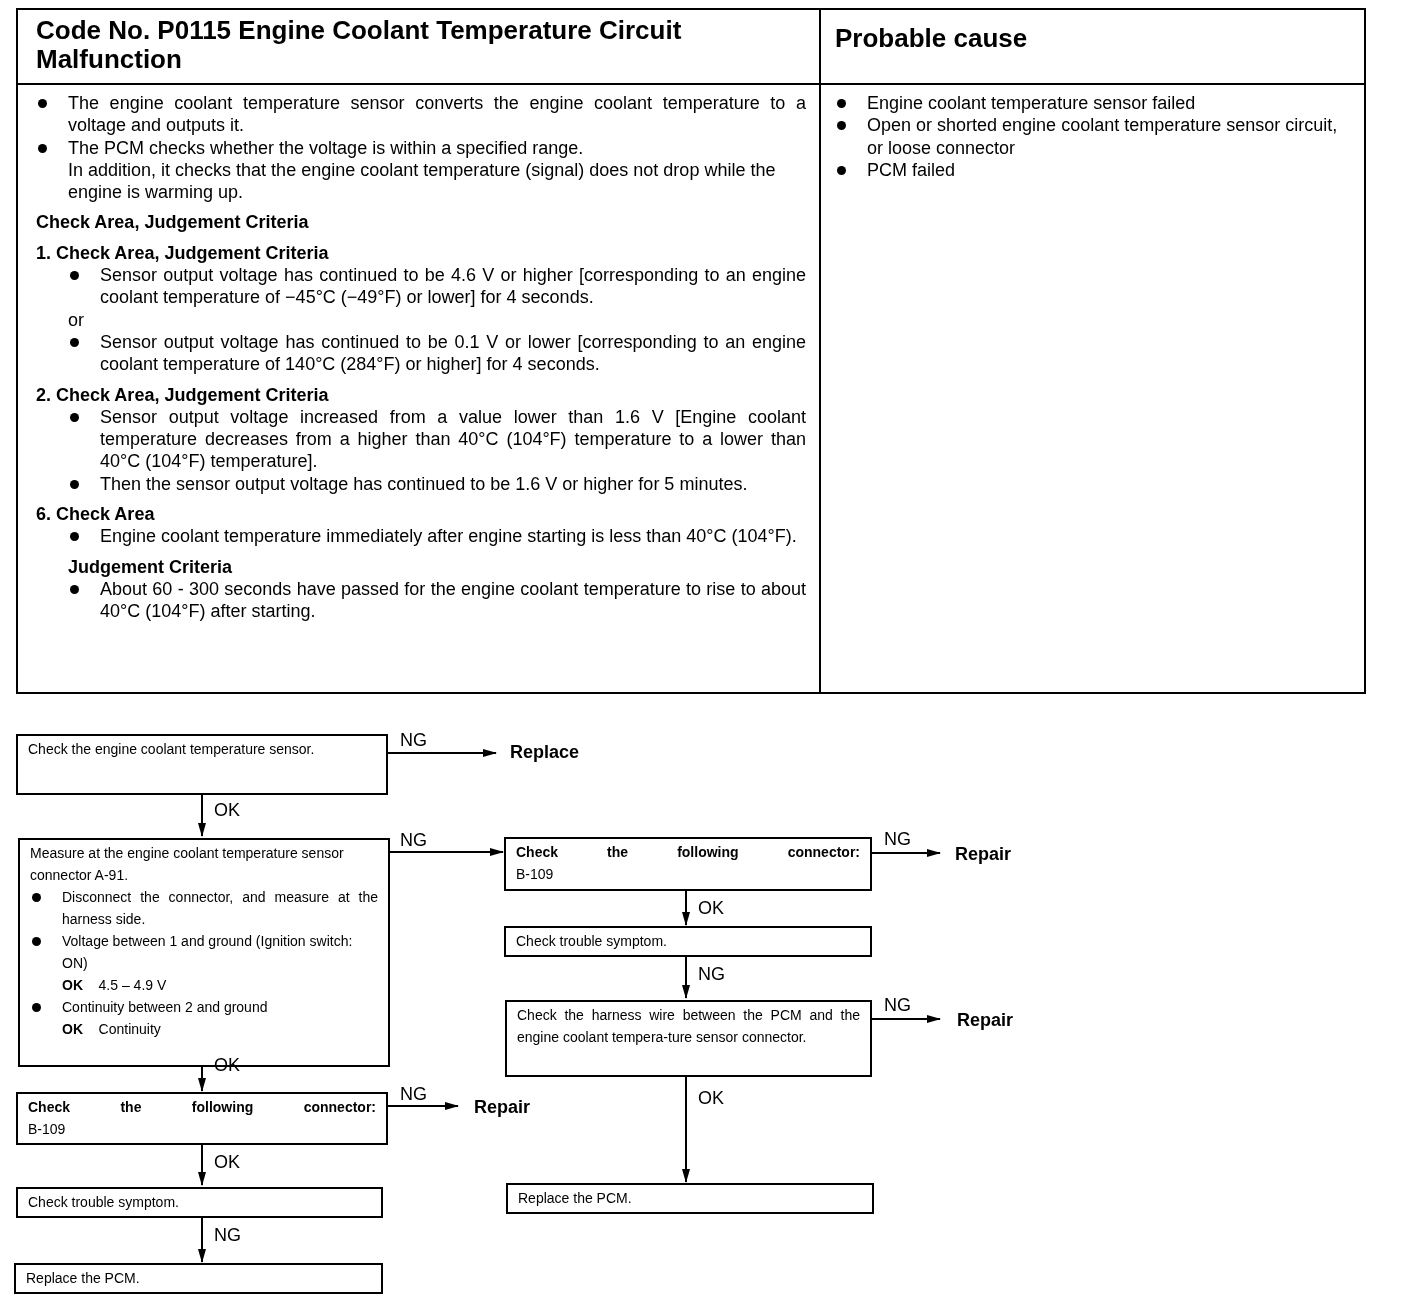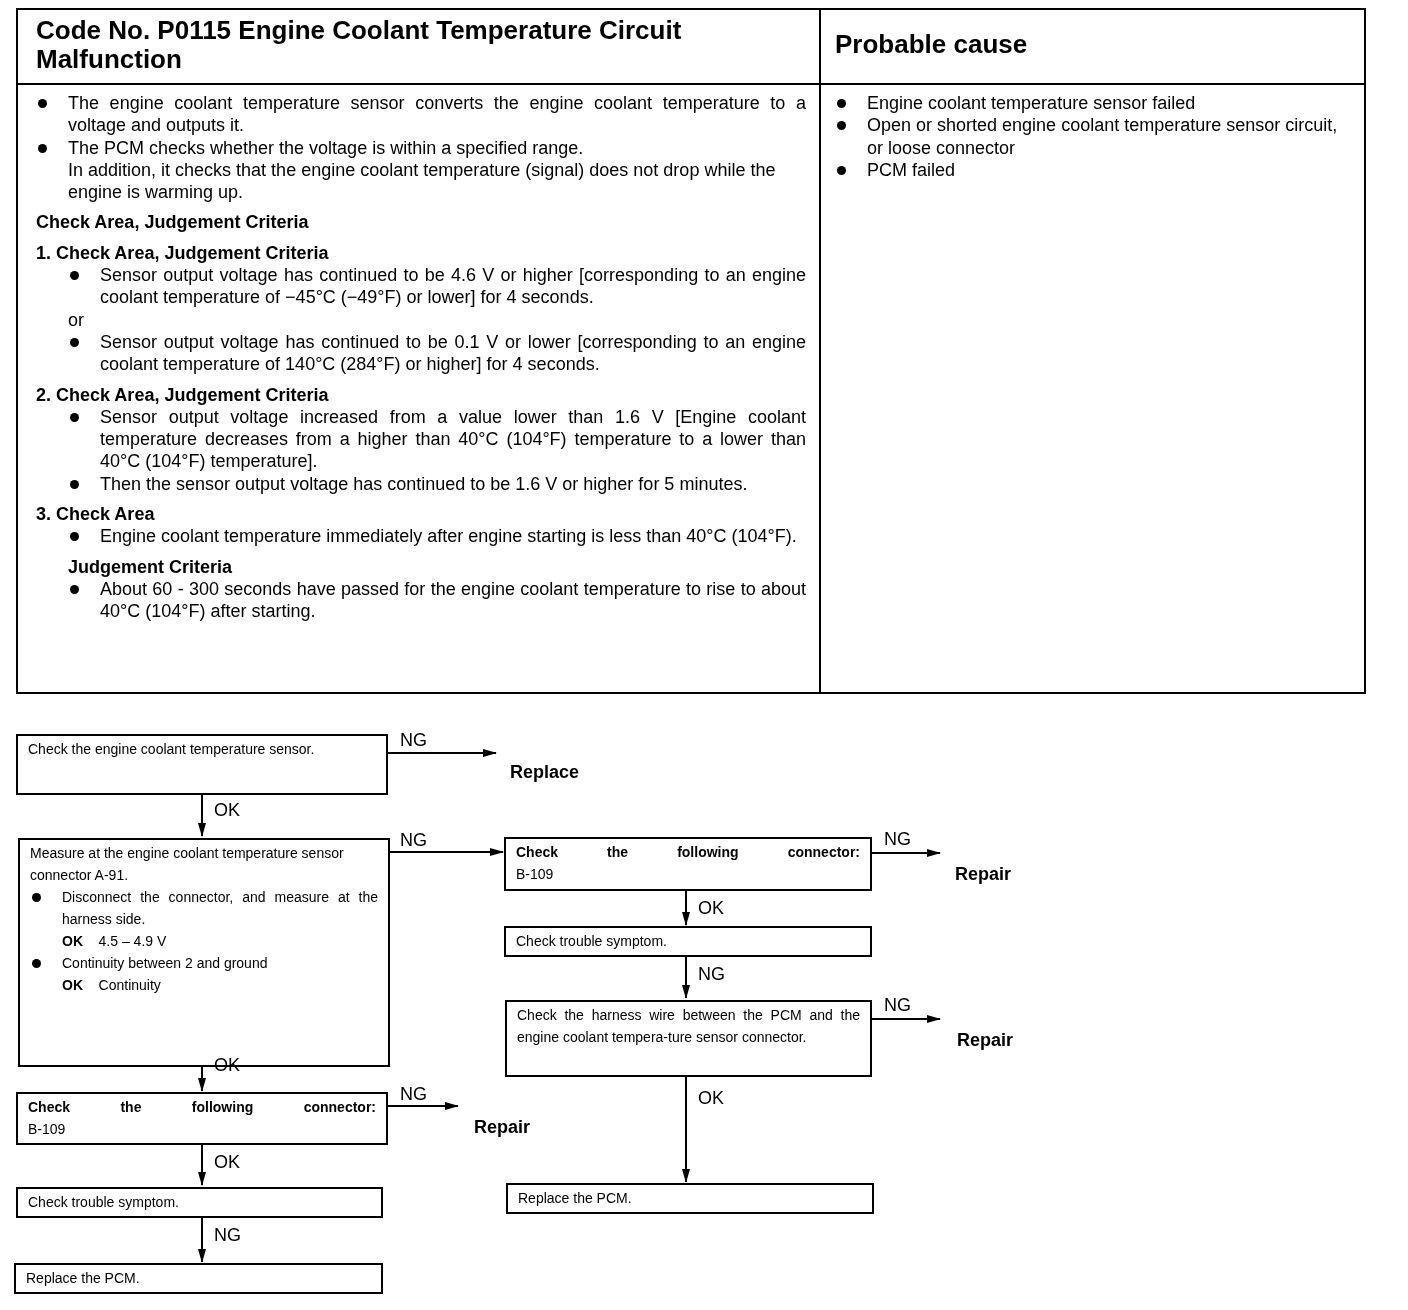--- a/index.html
+++ b/index.html
@@ -6,21 +6,21 @@
   body { width: 1408px; height: 1310px; position: relative; overflow: hidden;
          font-family: "Liberation Sans", sans-serif; color: #000; }
 
   
   .tbl { position: absolute; left: 16px; top: 8px; width: 1350px; height: 686px;
          border: 2px solid #000; box-sizing: border-box; padding-left: 6px; }
   .col-div { position: absolute; left: 801px; top: 0; bottom: 0; border-left: 2px solid #000; }
   .row-div { position: absolute; left: 0; right: 0; top: 73px; border-top: 2px solid #000; }
   .hdr-title { position: absolute; left: 18px; top: 6px; width: 760px;
                font-weight: bold; font-size: 26px; line-height: 29px; }
-  .hdr-cause { position: absolute; left: 817px; top: 20px;
+  .hdr-cause { position: absolute; left: 817px; top: 14px;
                font-weight: bold; font-size: 26px; line-height: 29px; }
 
   .left-body { position: absolute; left: 18px; top: 82px; width: 770px;
                font-size: 18px; line-height: 22.3px; }
   .right-body { position: absolute; left: 817px; top: 82px; width: 520px;
                 font-size: 18px; line-height: 22.3px; }
 
   .h-bold { font-weight: bold; }
   .bul { position: relative; padding-left: 32px; text-align: justify; }
   .bul::before { content: ""; position: absolute; left: 2px; top: 7px; width: 9px; height: 9px;
@@ -31,21 +31,21 @@
   .num-head { font-weight: bold; }
   .or { padding-left: 32px; }
 
   
   .box { position: absolute; border: 2px solid #000; box-sizing: border-box;
          font-size: 14px; line-height: 22px; padding: 2px 10px; background: #fff; }
   .box .bold { font-weight: bold; }
   .box .just { text-align: justify; text-align-last: justify; }
   .box .bul { padding-left: 32px; }
   .lbl { position: absolute; font-size: 18px; line-height: 20px; }
-  .res { position: absolute; font-size: 18px; font-weight: bold; line-height: 20px; margin-top: 20px; }
+  .res { position: absolute; font-size: 18px; font-weight: bold; line-height: 20px; }
   svg.wires { position: absolute; left: 0; top: 0; }
 </style>
 </head>
 <body>
 
 <div class="tbl">
   <div class="col-div"></div>
   <div class="row-div"></div>
 
   <div class="hdr-title">Code No. P0115 Engine Coolant Temperature Circuit Malfunction</div>
@@ -70,21 +70,21 @@
     </div>
 
     <div class="gap-s"></div>
     <div class="num-head">2.  Check Area, Judgement Criteria</div>
     <div class="sub">
       <div class="bul">Sensor output voltage increased from a value lower than 1.6 V [Engine coolant temperature decreases from a higher than 40°C (104°F) temperature to a lower than 40°C (104°F) temperature].</div>
       <div class="bul">Then the sensor output voltage has continued to be 1.6 V or higher for 5 minutes.</div>
     </div>
 
     <div class="gap-s"></div>
-    <div class="num-head">3.  Check Area</div>
+    <div class="num-head">6.  Check Area</div>
     <div class="sub">
       <div class="bul">Engine coolant temperature immediately after engine starting is less than 40°C (104°F).</div>
     </div>
     <div class="gap-s"></div>
     <div class="num-head" style="padding-left:32px">Judgement Criteria</div>
     <div class="sub">
       <div class="bul">About 60 - 300 seconds have passed for the engine coolant temperature to rise to about 40°C (104°F) after starting.</div>
     </div>
   </div>
 
@@ -133,20 +133,21 @@
 <div class="box" style="left:16px; top:734px; width:372px; height:61px;">
   <span>Check the engine coolant temperature sensor.</span>
 </div>
 <div class="lbl" style="left:400px; top:730px;">NG</div>
 <div class="res" style="left:510px; top:742px;">Replace</div>
 <div class="lbl" style="left:214px; top:800px;">OK</div>
 
 <div class="box" style="left:18px; top:838px; width:372px; height:229px;">
   <div>Measure at the engine coolant temperature sensor connector A-91.</div>
   <div class="bul">Disconnect the connector, and measure at the harness side.</div>
+  <div class="bul" style="text-align:left">Voltage between 1 and ground (Ignition switch: ON)</div>
   <div style="padding-left:32px">
     <span class="bold">OK</span>&nbsp;&nbsp;&nbsp;
     <span>4.5 – 4.9 V</span>
   </div>
   <div class="bul" style="text-align:left">Continuity between 2 and ground</div>
   <div style="padding-left:32px">
     <span class="bold">OK</span>&nbsp;&nbsp;&nbsp;
     <span>Continuity</span>
   </div>
 </div>

